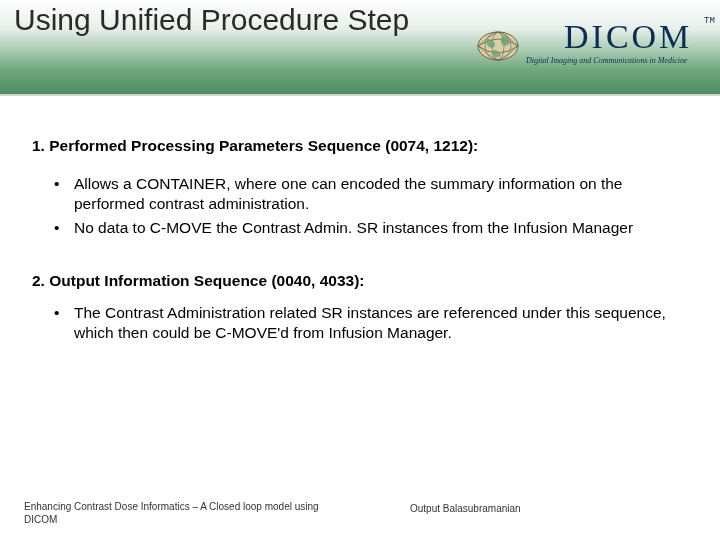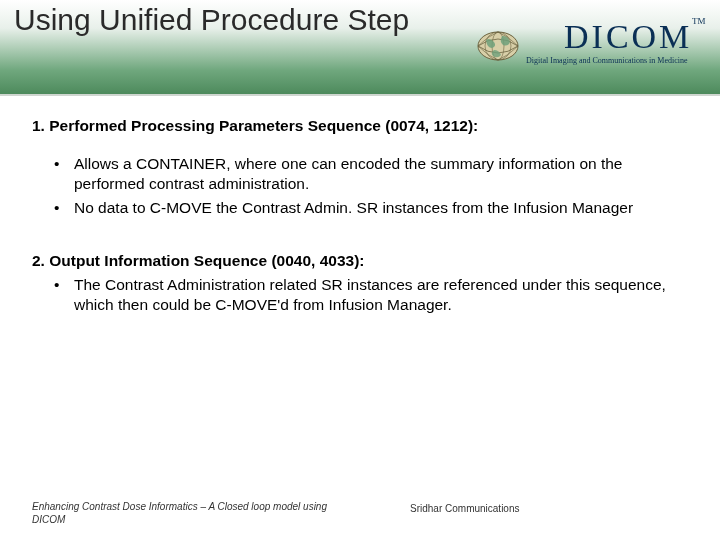--- a/index.html
+++ b/index.html
@@ -58,37 +58,38 @@
     top: 0px;
     font-family: "Times New Roman", Times, serif;
     font-size: 34px;
     letter-spacing: 3px;
     color: #0a2f55;
     font-weight: 400;
     margin-left: 38px;
   }
   .logo-tm {
     position: absolute;
-    left: 216px;
+    left: 228px;
     top: -2px;
     font-size: 9px;
     color: #0a2f55;
-    font-family: Liberation Serif, serif;
+    font-family: Liberation Mono, monospace;
   }
   .logo-sub {
     position: absolute;
     left: 50px;
     top: 38px;
     font-family: "Times New Roman", Times, serif;
+    font-style: italic;
     font-size: 8px;
     color: #0a2f55;
     white-space: nowrap;
   }
   .content {
-    padding: 20px 32px 0 32px;
+    padding: 40px 32px 0 32px;
     font-size: 15.5px;
     line-height: 1.3;
   }
   .sec-heading {
     font-weight: bold;
     margin-bottom: 18px;
   }
   .bullets {
     margin: 0 0 32px 18px;
     padding: 0;
@@ -99,40 +100,39 @@
     padding-left: 24px;
     margin-bottom: 4px;
   }
   .bullets li::before {
     content: "•";
     position: absolute;
     left: 4px;
     top: 0;
   }
   .sec2 .sec-heading {
-    margin-bottom: 4px;
+    margin-bottom: 12px;
   }
   .sec2 .bullets {
     margin-bottom: 8px;
   }
   .footer {
     position: absolute;
     bottom: 14px;
     left: 20px;
     right: 20px;
     font-size: 10px;
     color: #333;
   }
   .footer-left {
     position: absolute;
-    left: 12px;
+    left: 4px;
     bottom: 0;
     width: 300px;
     line-height: 1.25;
-    font-style: italic;
   }
   .footer-right {
     position: absolute;
     left: 390px;
     bottom: 12px;
   }
 </style>
 </head>
 <body>
 
@@ -173,16 +173,16 @@
       <div class="sec-heading">2. Output Information Sequence (0040, 4033):</div>
       <ul class="bullets">
         <li>The Contrast Administration related SR instances are referenced under this sequence, which then could be C-MOVE'd from Infusion Manager.</li>
       </ul>
     </div>
 
   </div>
 
   <div class="footer">
     <div class="footer-left">Enhancing Contrast Dose Informatics – A Closed loop model using DICOM</div>
-    <div class="footer-right">Sridhar Communications</div>
+    <div class="footer-right">Output Balasubramanian</div>
   </div>
 
 </div>
 
 </body></html>

